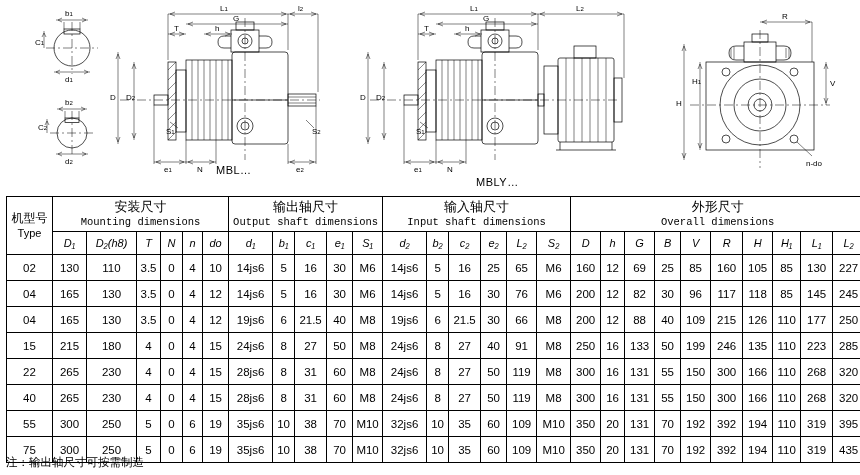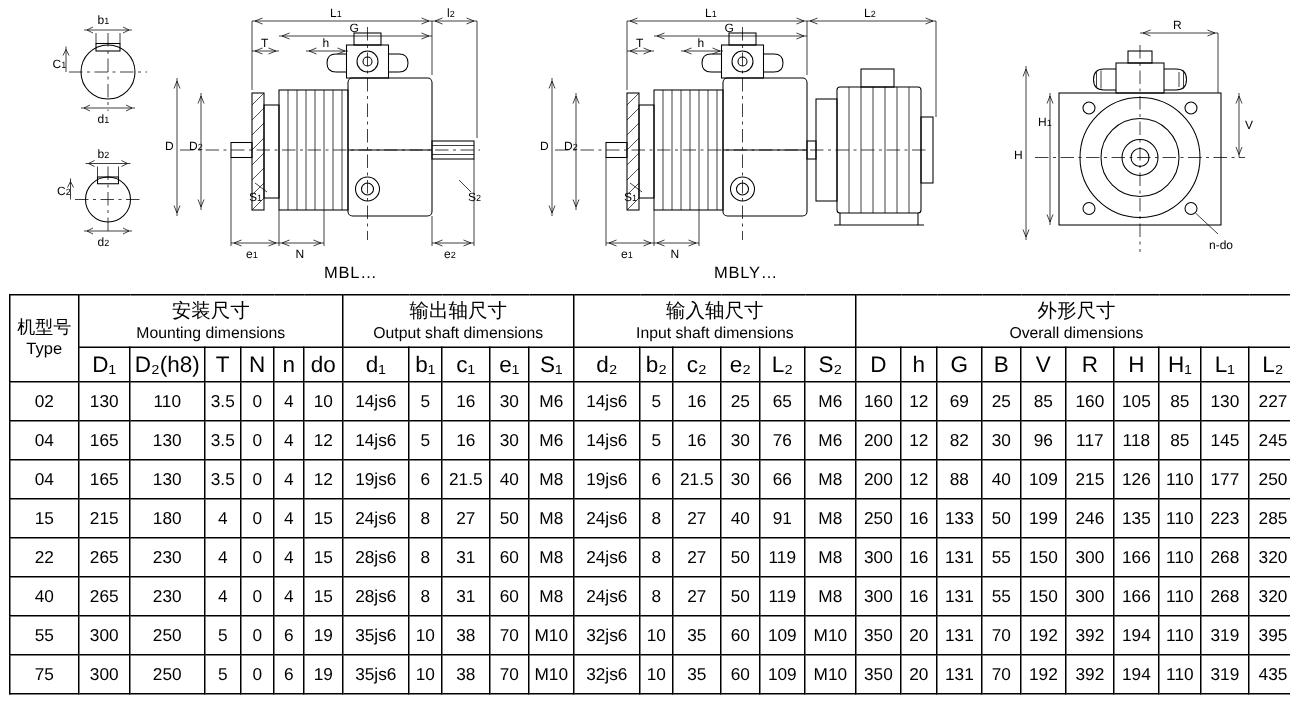--- a/index.html
+++ b/index.html
@@ -30,21 +30,21 @@
   .dwg-svg {
     position: absolute;
     left: 0;
     top: 0;
   }
   .dwg-caption {
     position: absolute;
     font-size: 11px;
     letter-spacing: 0.5px;
   }
-  .cap-mbl { left: 216px; top: 176px; }
+  .cap-mbl { left: 216px; top: 164px; }
   .cap-mbly { left: 476px; top: 176px; }
 
   
   .tbl-wrap {
     position: absolute;
     left: 6px;
     top: 196px;
     width: 848px;
   }
   table.spec {
@@ -60,32 +60,33 @@
     padding: 0;
     height: 22px;
     font-weight: normal;
   }
   table.spec th.group {
     height: 34px;
     font-size: 12px;
     line-height: 1.25;
   }
   table.spec th.group .cn { font-size: 13px; display: block; }
-  table.spec th.group .en { font-size: 10.5px; display: block; }
+  table.spec th.group .en { font-size: 10.5px; display: block; font-family: Liberation Mono, monospace; }
   table.spec th.typehead {
     height: 56px;
     font-size: 12px;
     line-height: 1.3;
     margin-top: 28px;
   }
   table.spec th.typehead .cn { display: block; font-size: 12px; }
   table.spec th.typehead .en { display: block; font-size: 11px; }
   table.spec td.sub, table.spec th.sub {
     height: 22px;
-    font-size: 15px;
+    font-size: 11px;
+    font-style: italic;
   }
   table.spec td.data {
     height: 25px;
     font-size: 11.5px;
   }
 
   .note {
     position: absolute;
     left: 6px;
     top: 455px;
@@ -745,13 +746,14 @@
           <td class="data">194</td>
           <td class="data">110</td>
           <td class="data">319</td>
           <td class="data">435</td>
 
         </tr>
       </tbody>
     </table>
   </div>
 
+  <div class="note">注：输出轴尺寸可按需制造</div>
 </div>
 
 </body></html>

